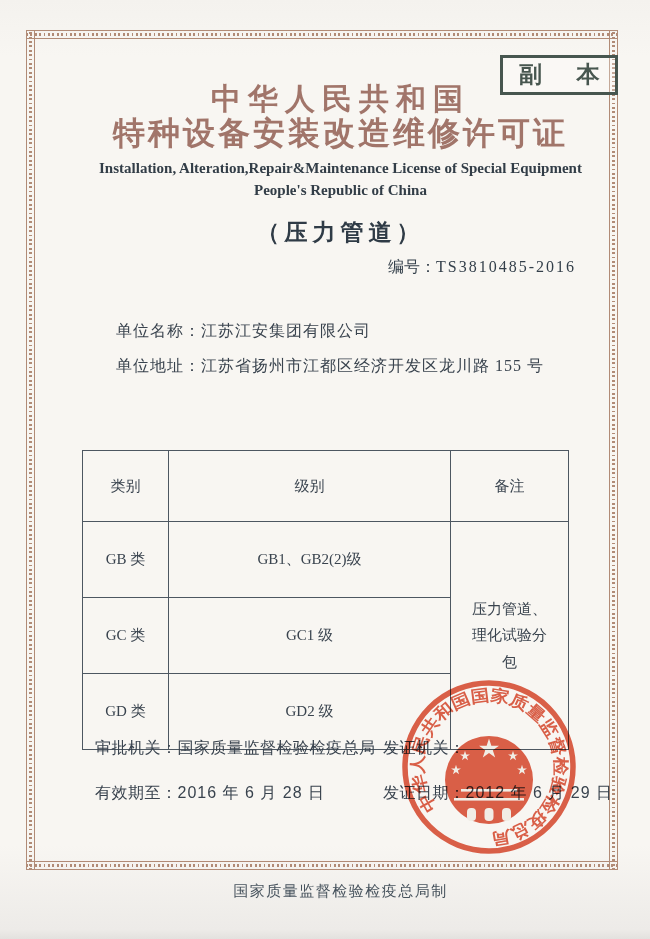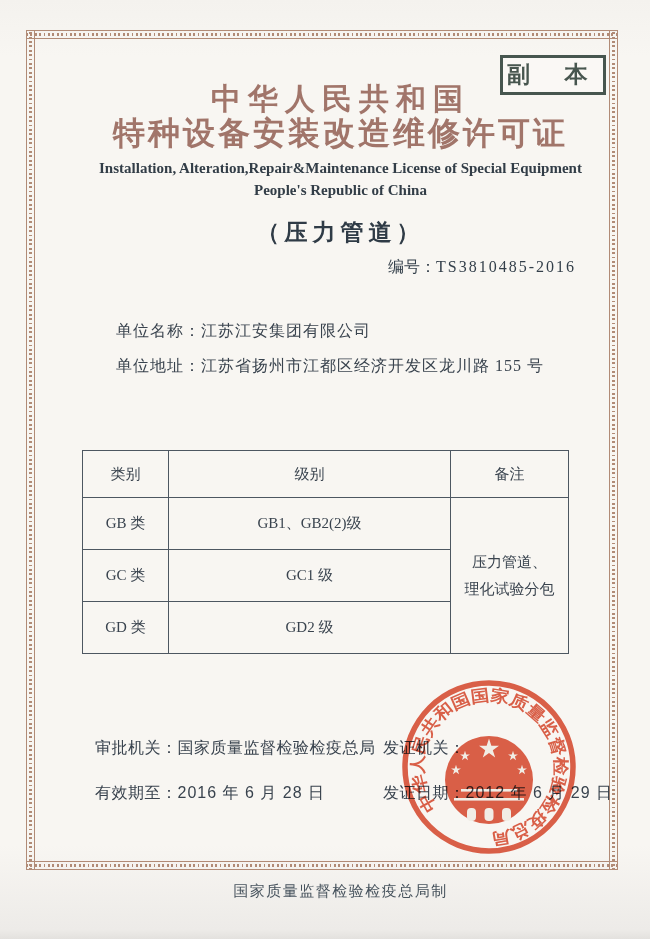--- a/index.html
+++ b/index.html
@@ -19,21 +19,21 @@
     width:9px; border-left:1.2px solid #b18b76; border-right:1.2px solid #b18b76;
     padding:0 1.6px; background-clip:content-box;
     background-image:repeating-linear-gradient(0deg,#b18b76 0 1.8px, rgba(177,139,118,0) 1.8px 4.4px);
   }
   .abs { position:absolute;padding-left:31px; }
   .ctr { left:0; right:0; text-align:center; }
 
   .badge {
     position:absolute; left:500px; top:55px; border:3px solid #47564f; color:#47564f;
     font-family:"Liberation Sans", sans-serif; font-weight:bold; font-size:23px;
-    padding:5px 2px 6px 4px; letter-spacing:14px; line-height:1; background:rgba(255,255,255,.25);
+    padding:5px 2px 6px 16px; letter-spacing:14px; line-height:1; background:rgba(255,255,255,.25);
   }
   .title-cn1 {
     top:82px; font-family:"Liberation Sans", sans-serif; font-weight:bold;
     font-size:30px; letter-spacing:7px; color:#a1756a; line-height:1.1;
   }
   .title-cn2 {
     top:116px; font-family:"Liberation Sans", sans-serif; font-weight:bold;
     font-size:32px; letter-spacing:3px; color:#a1756a; line-height:1.1;
   }
   .title-en1 { top:159px; font-size:15px; font-weight:bold; color:#323d47; line-height:1.2; }
@@ -47,21 +47,21 @@
   .company-name { left:85px; top:321px; }
   .company-addr { left:85px; top:356px; }
   .statement    { left:118px; top:424px; }
 
   table.grant {
     position:absolute; left:82px; top:450px; width:486px;
     border-collapse:collapse; table-layout:fixed;
     font-size:15px; color:#39434e;
   }
   table.grant th, table.grant td {
-    border:1.5px solid #4d5761; text-align:center; font-weight:normal; padding:4px;
+    border:1.5px solid #4d5761; text-align:center; font-weight:normal; padding:16px;
   }
   table.grant th { height:38px; }
   table.grant td { height:43px; }
   td.remark { text-align:left; padding-left:10px; line-height:1.75; font-size:15px; }
 
   .foot-line { font-size:16px; color:#39434e; letter-spacing:0.5px; }
   .f-approve { left:64px;  top:738px; }
   .f-issuer  { left:352px; top:738px; }
   .f-valid   { left:64px;  top:783px; }
   .f-issued  { left:352px; top:783px; }

